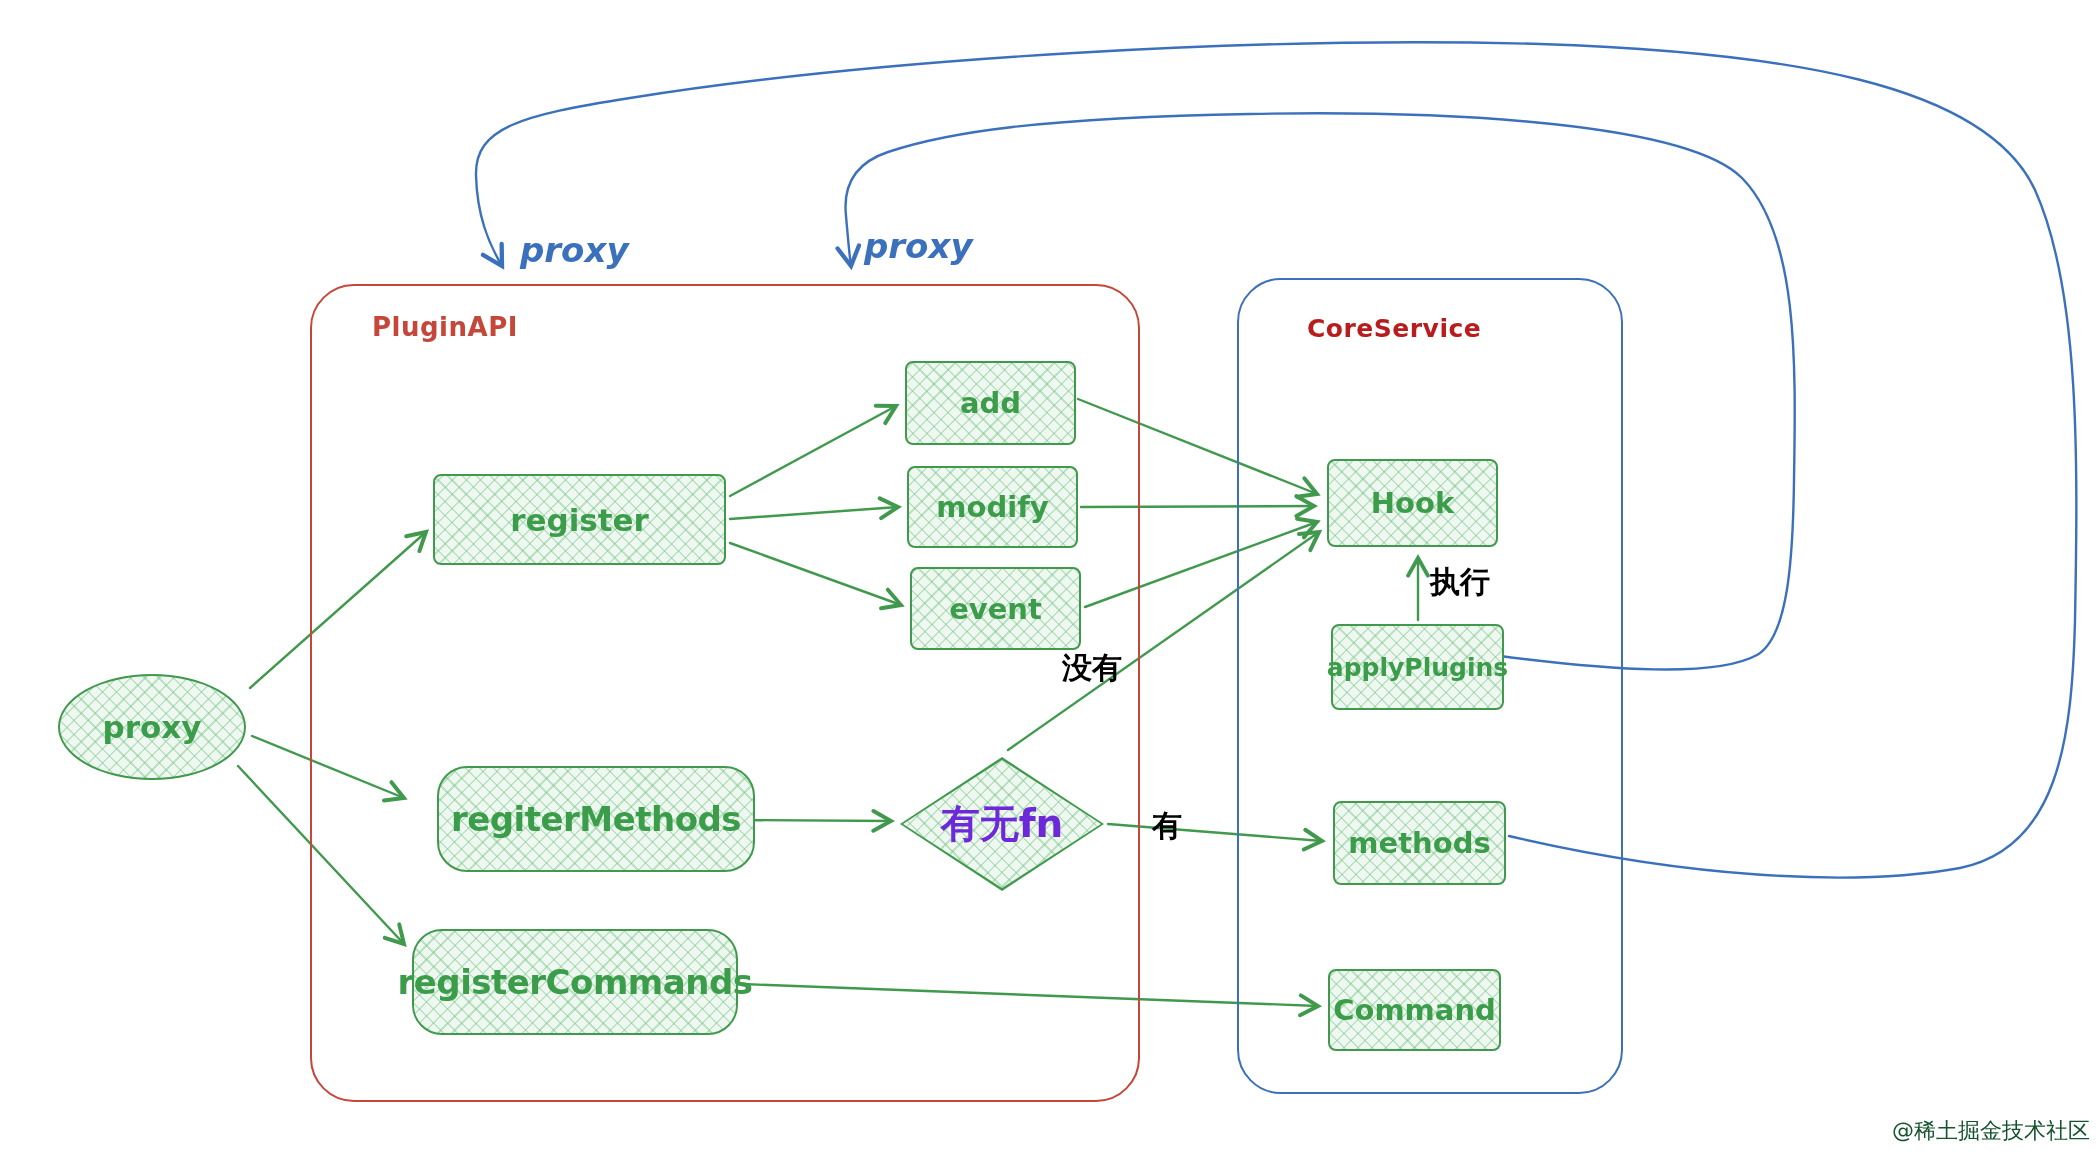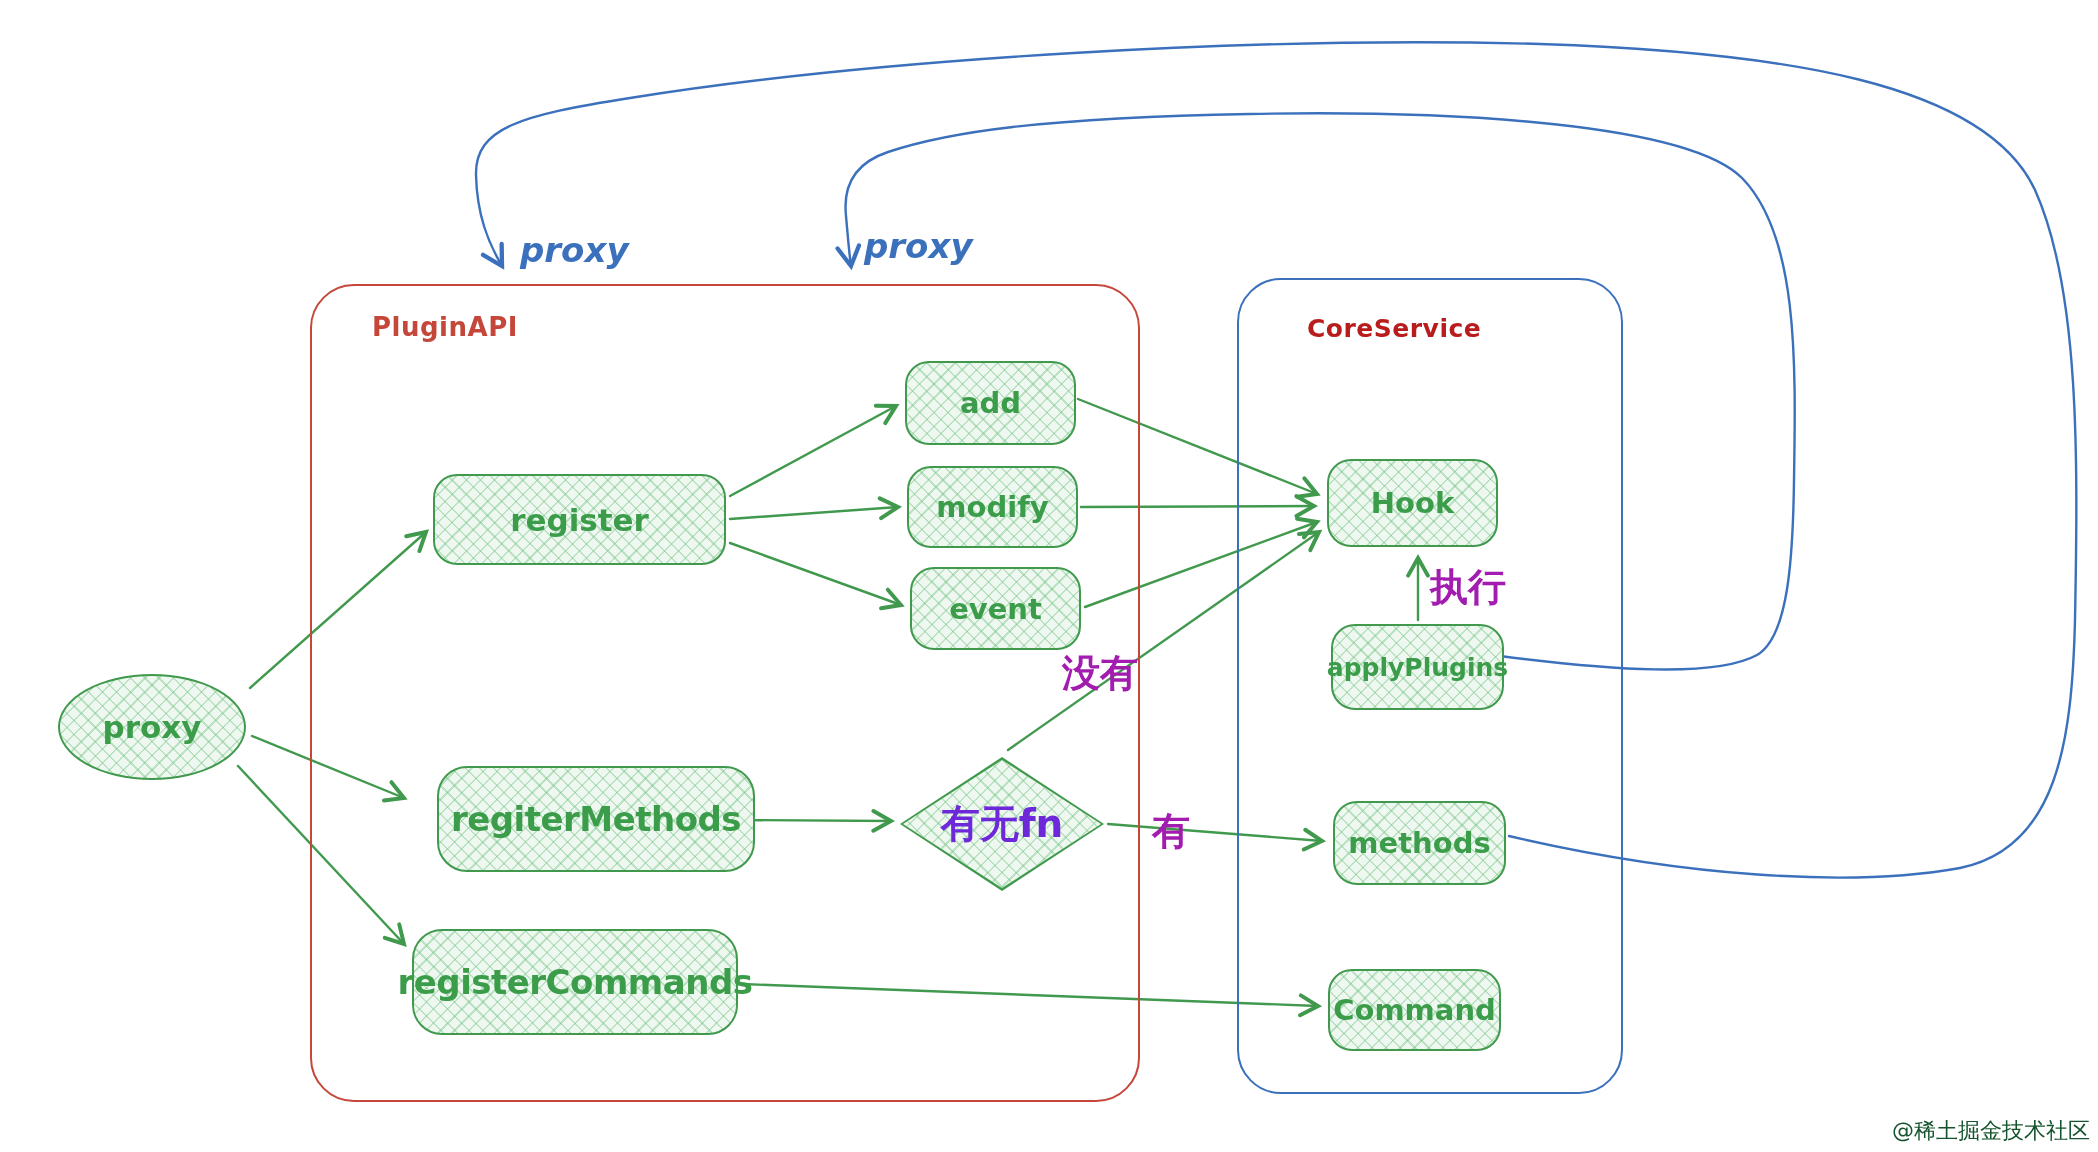--- a/index.html
+++ b/index.html
@@ -13,21 +13,21 @@
   .frame{position:absolute;background:transparent;border-radius:44px;}
   .frame.red{border:2.6px solid #c4473a;}
   .frame.blue{border:2.4px solid #3b70bc;}
   .frame-title{position:absolute;font-weight:600;letter-spacing:.5px;}
   .frame-title.red{color:#c4473a;font-size:26px;}
   .frame-title.blue{color:#b91c1c;font-size:25px;}
 
   
   .node{
     position:absolute;display:flex;align-items:center;justify-content:center;
-    border:2.6px solid #40994d;border-radius:24px;color:#3b9c4a;font-weight:600;
+    border:2.6px solid #40994d;border-radius:8px;color:#3b9c4a;font-weight:600;
     background-color:#eef8f0;
     background-image:
       repeating-linear-gradient(45deg, rgba(104,190,120,.38) 0 1.6px, transparent 1.6px 10px),
       repeating-linear-gradient(-45deg, rgba(104,190,120,.38) 0 1.6px, transparent 1.6px 10px);
     box-sizing:border-box;white-space:nowrap;
   }
   .node.ellipse{border-radius:50%;}
   .fs29{font-size:29px;} .fs31{font-size:31px;} .fs34{font-size:34px;letter-spacing:-.5px;} .fs25{font-size:25px;}
 
   
@@ -44,21 +44,21 @@
       repeating-linear-gradient(-45deg, rgba(104,190,120,.38) 0 1.6px, transparent 1.6px 10px);
   }
   .diamond .dlabel{
     position:absolute;inset:0;display:flex;align-items:center;justify-content:center;
     color:#6d28d9;font-size:39px;font-weight:600;
   }
 
   
   .flabel{position:absolute;font-weight:600;white-space:nowrap;}
   .flabel.blue{color:#3b70bc;font-size:34px;font-style:italic;}
-  .flabel.green{color:#a21caf;font-size:38px;}
+  .flabel.green{color:#000000;font-size:30px;}
   .watermark{position:absolute;right:8px;bottom:6px;color:#14532d;font-size:22px;font-weight:400;}
 </style>
 </head>
 <body>
 
 <div id="canvas">
 
   <svg class="wires" viewBox="0 0 2098 1152">
     <defs>
       <marker id="ah-green" viewBox="0 0 12 12" refX="10" refY="6" markerWidth="11" markerHeight="11" orient="auto-start-reverse">

